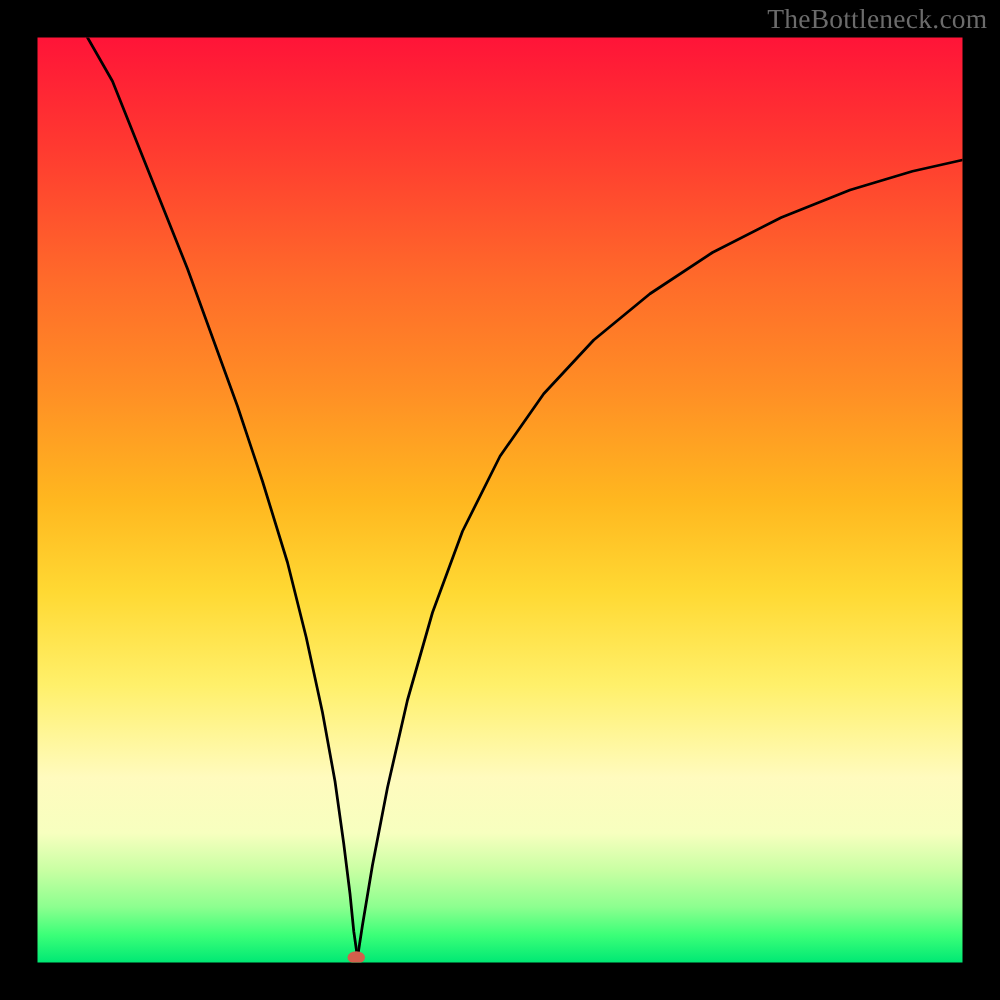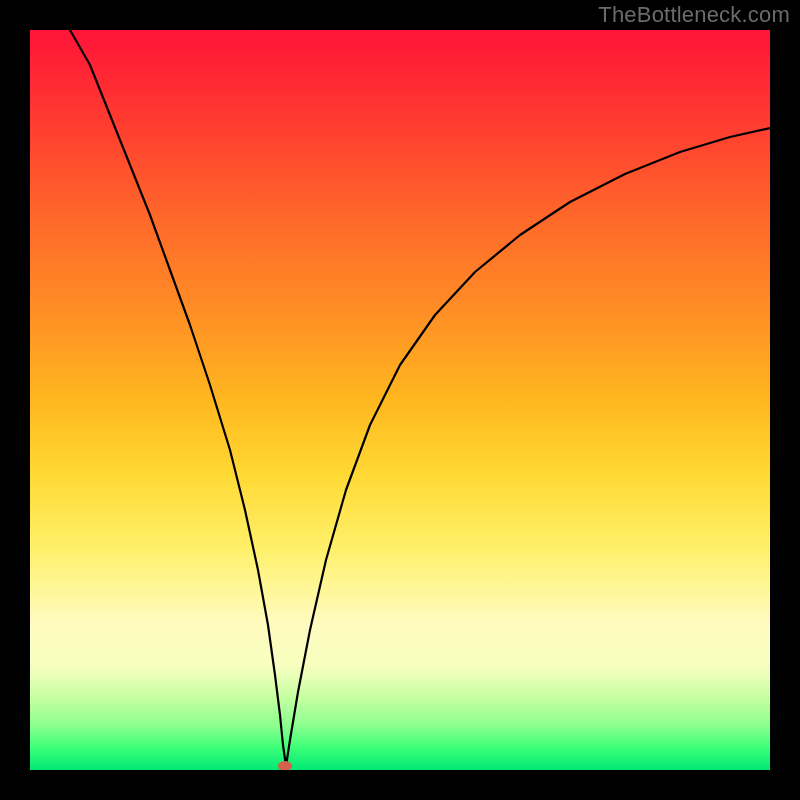--- a/index.html
+++ b/index.html
@@ -7,21 +7,21 @@
   .frame {
     position: relative;
     width: 800px;
     height: 800px;
     background: #000;
   }
   .watermark {
     position: absolute;
     top: 2px;
     right: 10px;
-    font-family: Liberation Sans, sans-serif;
+    font-family: Liberation Serif, serif;
     font-size: 22px;
     font-weight: 500;
     color: #6b6b6b;
     letter-spacing: 0.2px;
   }
   .plot-area {
     position: absolute;
     left: 30px;
     top: 30px;
     width: 740px;

